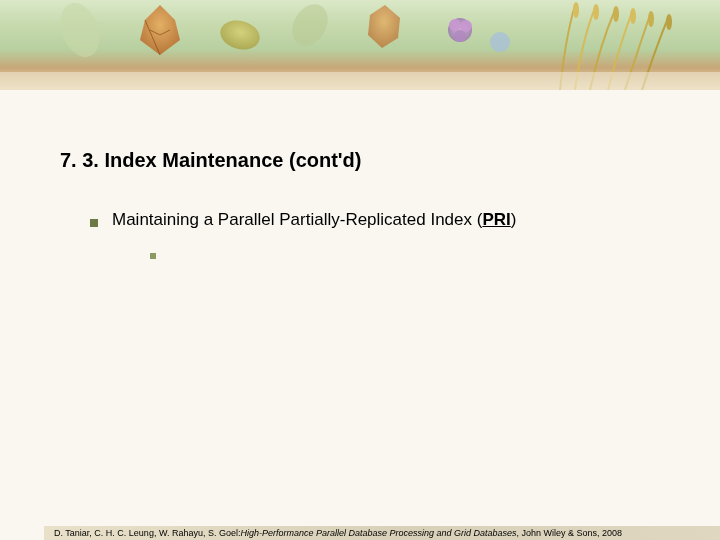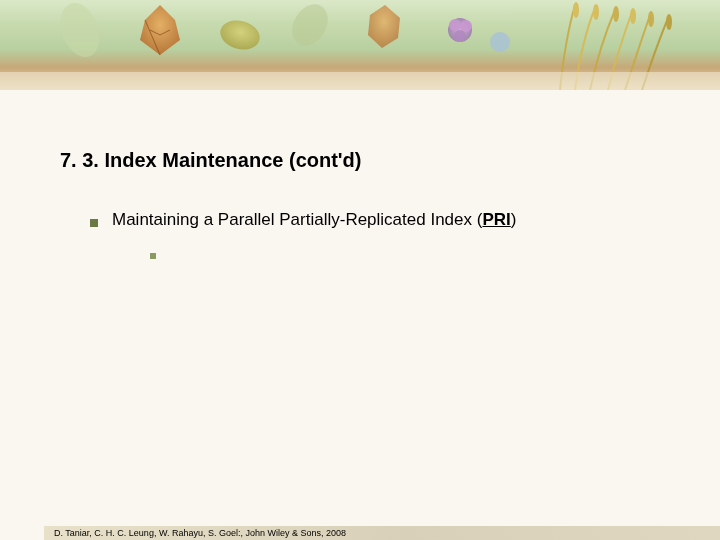--- a/index.html
+++ b/index.html
@@ -159,14 +159,15 @@
     </span>
   </div>
 
   <div class="item2">
     <span class="bullet-small"></span>
   </div>
 </div>
 
 <div class="footer">
   <span>D. Taniar, C. H. C. Leung, W. Rahayu, S. Goel: </span>
+  <span class="book-title">High-Performance Parallel Database Processing and Grid Databases</span>
   <span>, John Wiley &amp; Sons, 2008</span>
 </div>
 
 </body></html>

